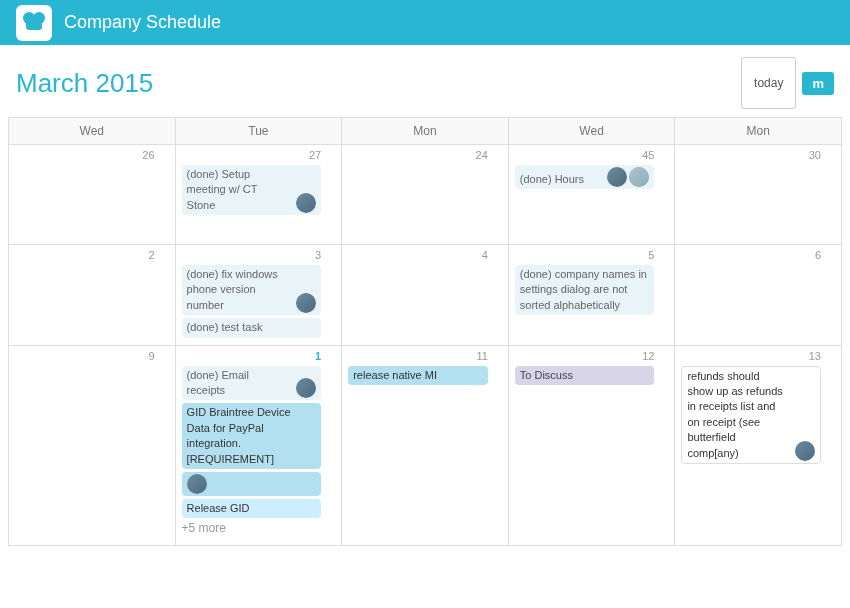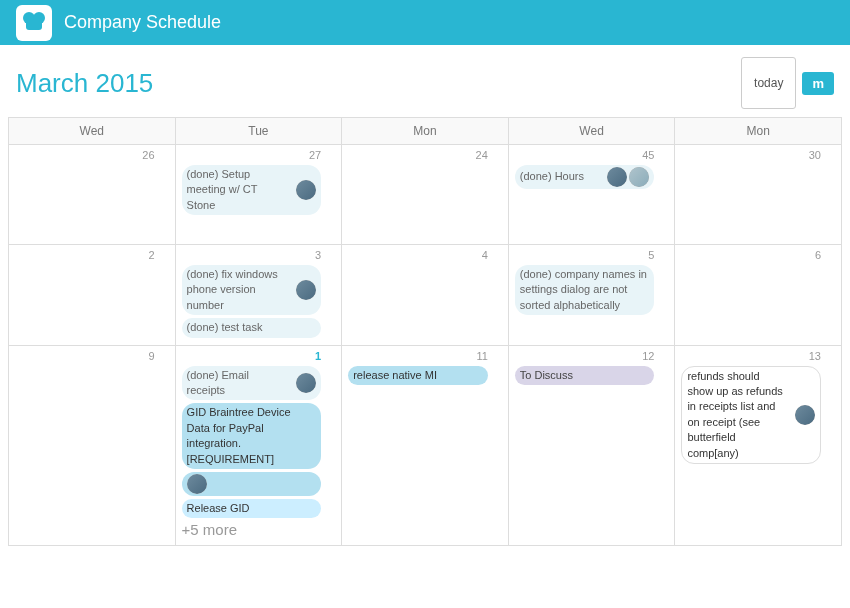--- a/index.html
+++ b/index.html
@@ -108,27 +108,27 @@
       font-size: 11px;
       margin-bottom: 4px;
     }
     .cell-date.highlight {
       color: #29b6d2;
       font-weight: bold;
     }
 
     
     .event {
-      border-radius: 13px;
+      border-radius: 4px;
       padding: 2px 5px;
       margin-bottom: 3px;
       font-size: 11px;
       line-height: 1.4;
       display: flex;
-      align-items: center;
+      align-items: flex-end;
       justify-content: space-between;
       gap: 9px;
     }
     .event-done {
       background: #e8f4f8;
       color: #666;
     }
     .event-blue {
       background: #b3e0f0;
       color: #333;
@@ -165,21 +165,21 @@
       height: 100%;
       border-radius: 50%;
       
       background: linear-gradient(135deg, #6e8b9e 0%, #4a6a80 100%);
     }
     .avatar-img2 {
       background: linear-gradient(135deg, #b0c4cc 0%, #8aacba 100%);
     }
     .more-link {
       color: #999;
-      font-size: 15px;
+      font-size: 12px;
       margin-top: 2px;
     }
     .avatars-row {
       display: flex;
       gap: 2px;
     }
   </style>
 </head>
 <body>
 

